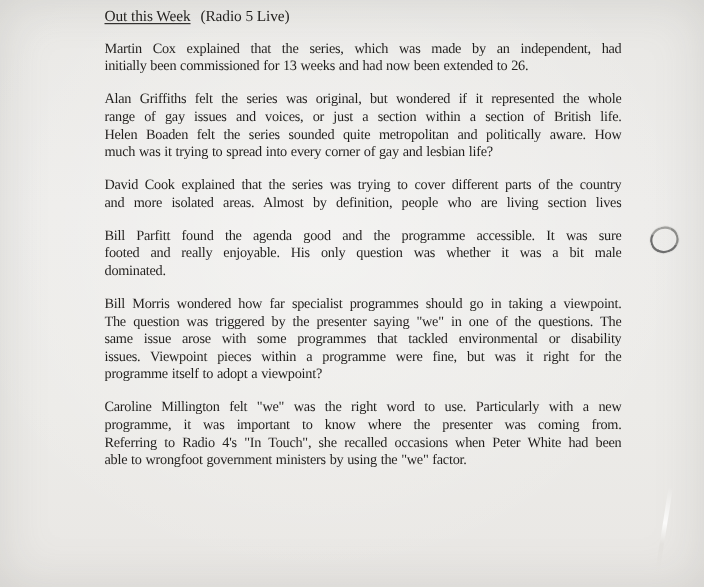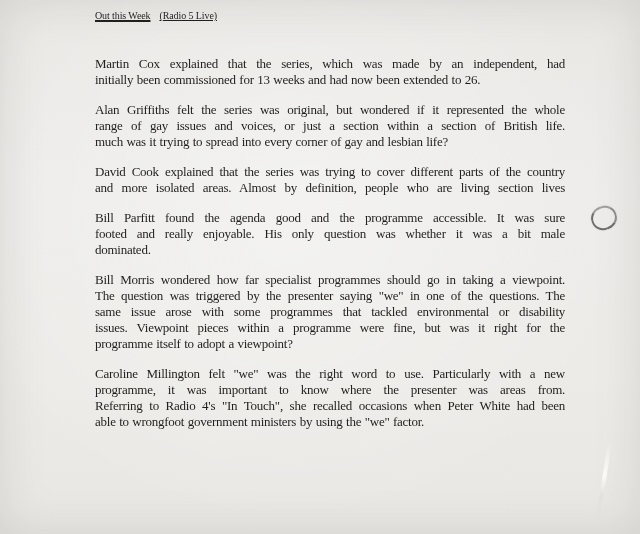--- a/index.html
+++ b/index.html
@@ -18,26 +18,25 @@
     box-shadow: inset 0 0 45px rgba(110,110,105,0.18);
     color: #211f1d;
   }
   .page {
     position: absolute;
     left: 95px;
     top: 8px;
     width: 470px;
   }
   .heading {
-    font-size: 10px;
+    font-size: 14px;
     line-height: 16px;
     letter-spacing: -0.1px;
-    margin-bottom: 32px;
+    margin-bottom: 12px;
     white-space: nowrap;
-    text-decoration: underline;
   }
   .heading .u {
     text-decoration: underline;
     text-underline-offset: 2px;
   }
   .heading .rest {
     margin-left: 9px;
   }
   .para {
     margin: 0 0 14px 0;
@@ -92,41 +91,42 @@
     <span class="u">Out this Week</span><span class="rest">(Radio 5 Live)</span>
   </div>
   <div>
       <div class="para">
         <div class="line">Martin Cox explained that the series, which was made by an independent, had</div>
         <div class="line last">initially been commissioned for 13 weeks and had now been extended to 26.</div>
       </div>
       <div class="para">
         <div class="line">Alan Griffiths felt the series was original, but wondered if it represented the whole</div>
         <div class="line">range of gay issues and voices, or just a section within a section of British life.</div>
+        <div class="line">Helen Boaden felt the series sounded quite metropolitan and politically aware.  How</div>
         <div class="line last">much was it trying to spread into every corner of gay and lesbian life?</div>
       </div>
       <div class="para">
         <div class="line">David Cook explained that the series was trying to cover different parts of the country</div>
         <div class="line">and more isolated areas.  Almost by definition, people who are living section lives</div>
       </div>
       <div class="para">
         <div class="line">Bill Parfitt found the agenda good and the programme accessible.  It was sure</div>
         <div class="line">footed and really enjoyable.  His only question was whether it was a bit male</div>
         <div class="line last">dominated.</div>
       </div>
       <div class="para">
         <div class="line">Bill Morris wondered how far specialist programmes should go in taking a viewpoint.</div>
         <div class="line">The question was triggered by the presenter saying "we" in one of the questions.  The</div>
         <div class="line">same issue arose with some programmes that tackled environmental or disability</div>
         <div class="line">issues.  Viewpoint pieces within a programme were fine, but was it right for the</div>
         <div class="line last">programme itself to adopt a viewpoint?</div>
       </div>
       <div class="para">
         <div class="line">Caroline Millington felt "we" was the right word to use.  Particularly with a new</div>
-        <div class="line">programme, it was important to know where the presenter was areas from.</div>
+        <div class="line">programme, it was important to know where the presenter was coming from.</div>
         <div class="line">Referring to Radio 4's "In Touch", she recalled occasions when Peter White had been</div>
         <div class="line last">able to wrongfoot government ministers by using the "we" factor.</div>
       </div>
     </div>
 </div>
 
 <div class="ring"></div>
 <div class="crease"></div>
 
 </body></html>

